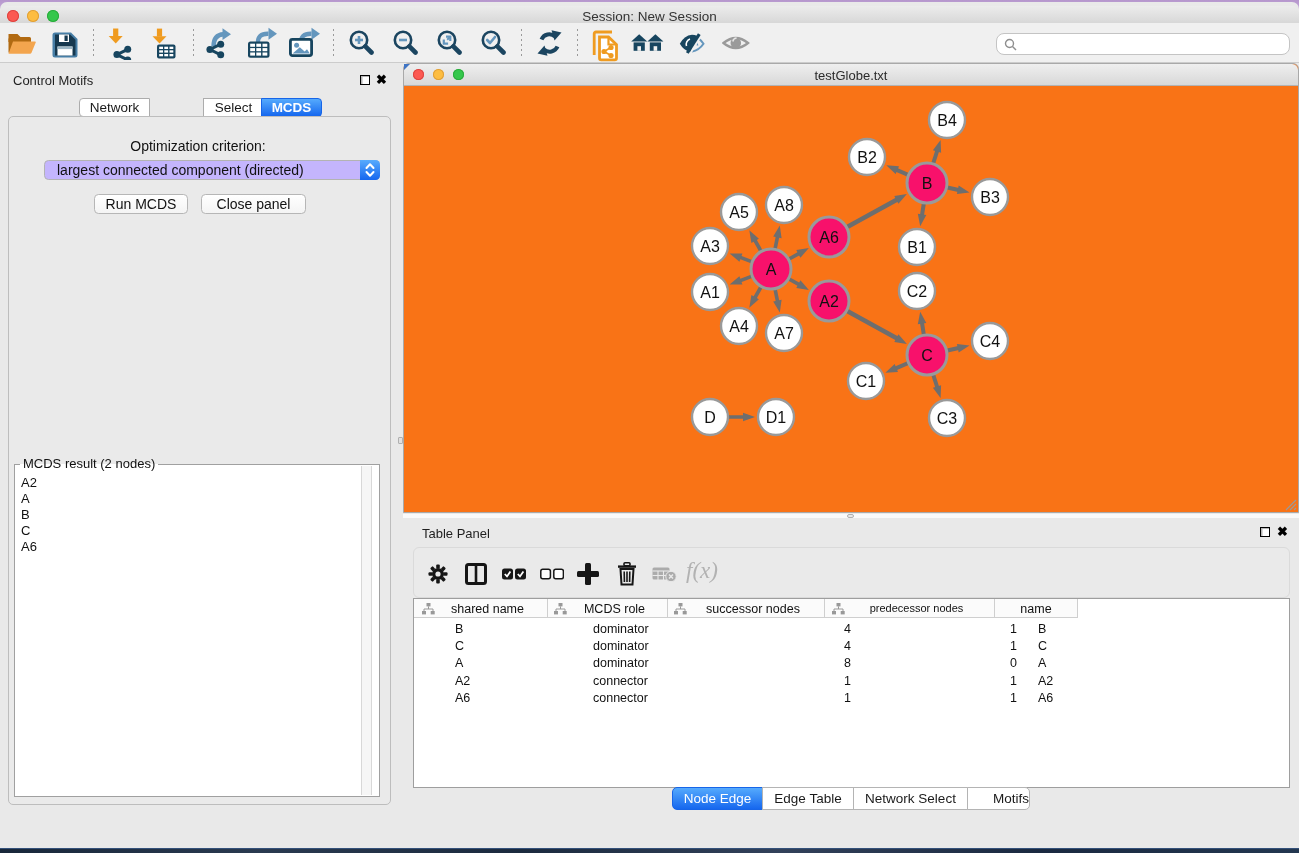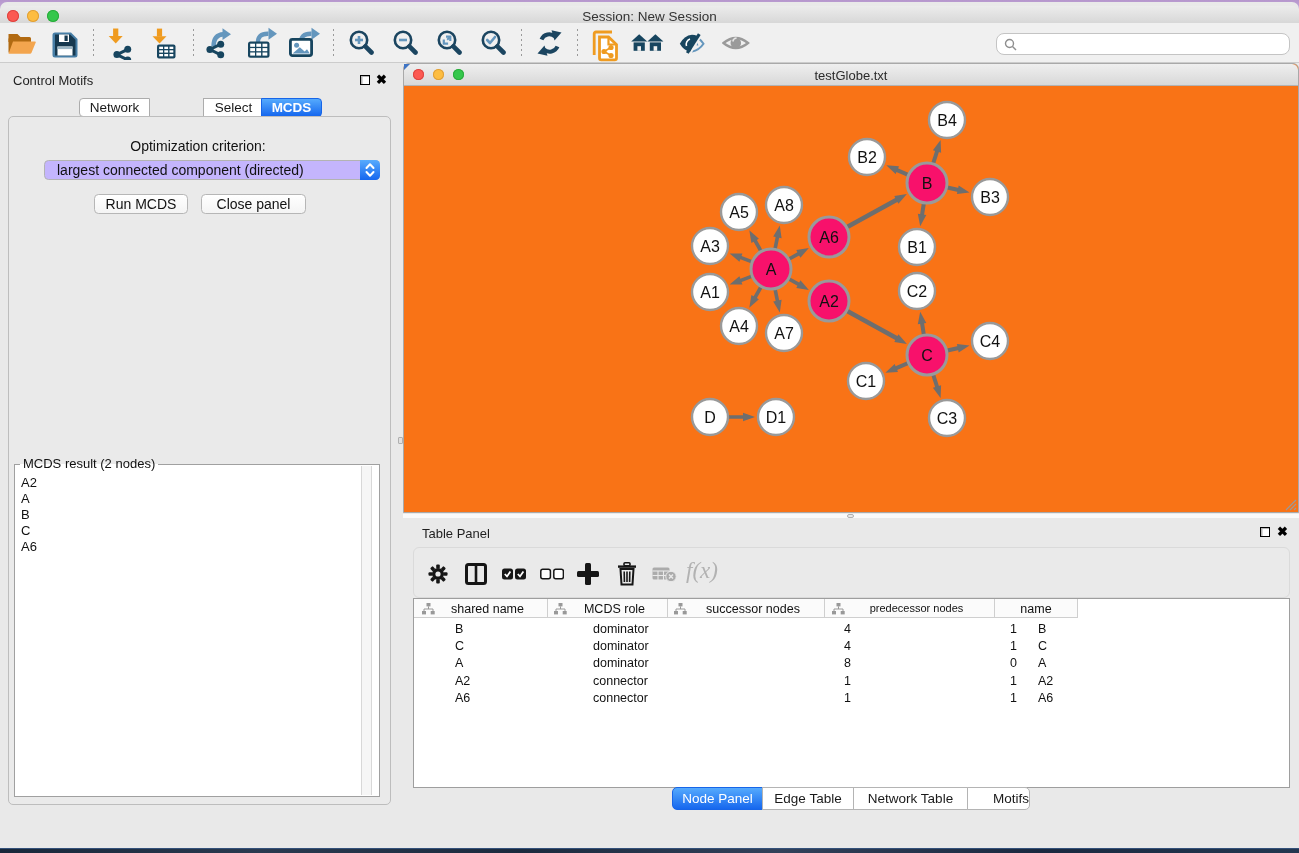--- a/index.html
+++ b/index.html
@@ -489,17 +489,17 @@
 <div class="trow" style="top:91.8px;">
 <span style="left:9px;">A6</span>
 <span style="left:147px;">connector</span>
 <span style="left:330px;width:75px;text-align:right;">1</span>
 <span style="left:500px;width:71px;text-align:right;">1</span>
 <span style="left:592px;">A6</span>
 </div>
 </div>
   </div>
 </div>
-<div class="seg sel" style="left:672px;width:91px;border-radius:5px 0 0 5px;">Node Panel</div>
+<div class="seg sel" style="left:672px;width:91px;border-radius:5px 0 0 5px;">Node Edge</div>
 <div class="seg" style="left:762px;width:92px;">Edge Table</div>
-<div class="seg" style="left:853px;width:115px;">Network Table</div>
+<div class="seg" style="left:853px;width:115px;">Network Select</div>
 <div class="seg" style="left:967px;width:63px;border-radius:0 5px 5px 0;text-align:right;">Motifs</div>
 <div id="wallpaper-bottom"></div>
 
 </body></html>

